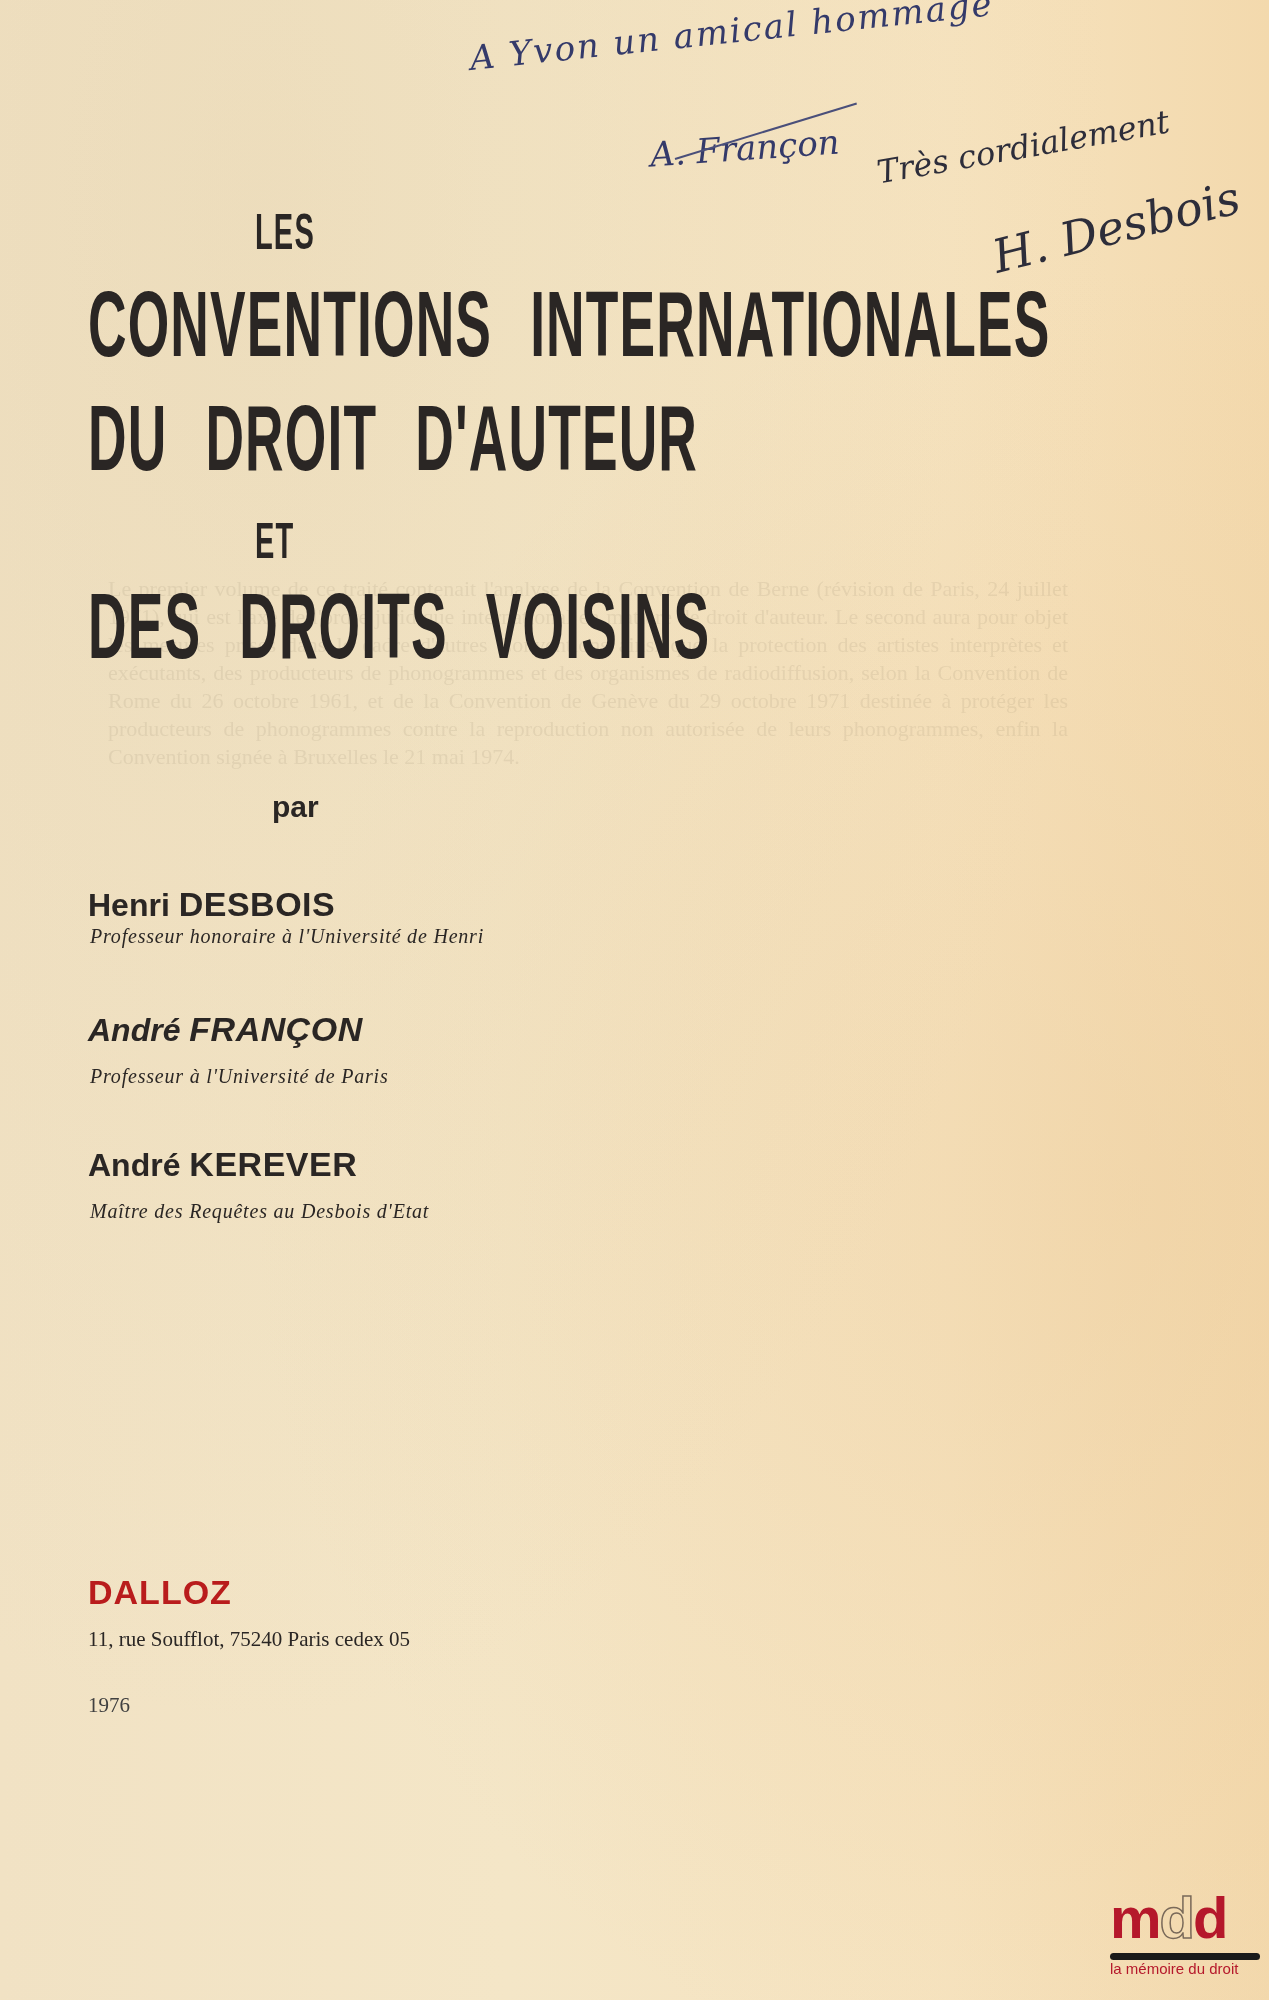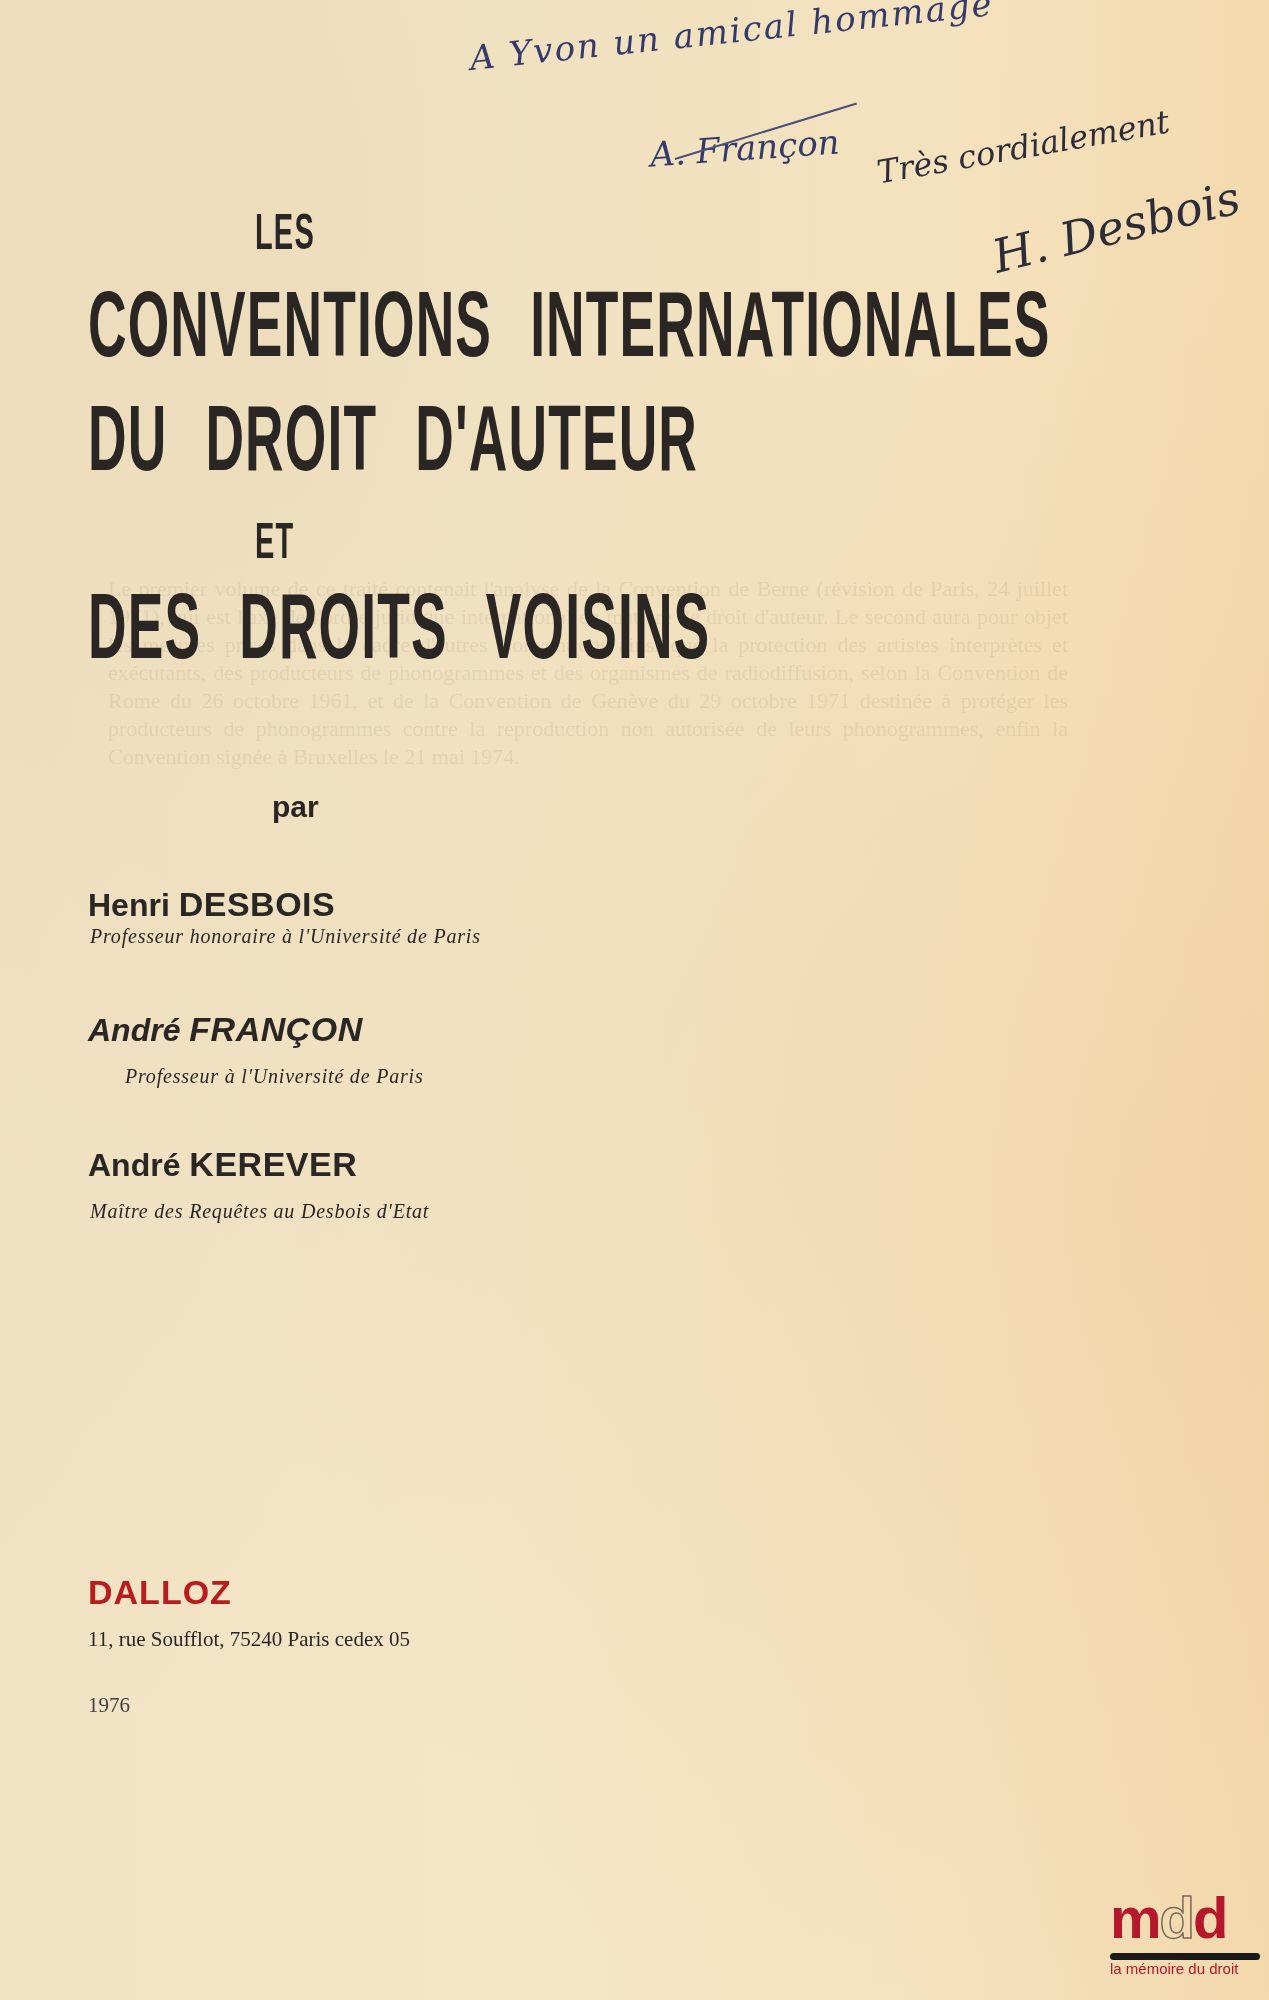--- a/index.html
+++ b/index.html
@@ -44,21 +44,21 @@
 
   .par { left: 272px; top: 790px; font-size: 30px; font-weight: bold; color: #2a2624; }
 
   .author-name { left: 88px; font-size: 32px; font-weight: bold; color: #2a2624; white-space: nowrap; text-align: center; }
   .author-name .last { font-size: 34px; letter-spacing: 0.5px; }
   .author-role {
     left: 90px; font-family: "Liberation Serif", serif; font-style: italic;
     font-size: 20px; color: #2a2624; white-space: nowrap; letter-spacing: 0.8px;
   }
   .a1-name { top: 885px; } .a1-role { top: 925px; }
-  .a2-name { top: 1010px; font-style: italic; } .a2-role { top: 1065px; margin-left: 35px; }
+  .a2-name { top: 1010px; font-style: italic; } .a2-role { top: 1065px; }
   .a3-name { top: 1145px; } .a3-role { top: 1200px; }
 
   .publisher { left: 88px; top: 1573px; font-size: 34px; font-weight: bold; color: #b91c1c; letter-spacing: 1px; }
   .address { left: 88px; top: 1627px; font-family: "Liberation Serif", serif; font-size: 21px; color: #2a2624; }
   .year { left: 88px; top: 1693px; font-family: Liberation Serif, serif; font-size: 21px; color: #404040; }
 
   
   .ghost {
     left: 108px; top: 575px; width: 960px;
     font-family: "Liberation Serif", serif; font-size: 22px; line-height: 28px;
@@ -92,21 +92,21 @@
 <div class="abs title t-du">DU DROIT D'AUTEUR</div>
 <div class="abs title t-et">ET</div>
 <div class="abs title t-des">DES DROITS VOISINS</div>
 
 <div class="abs par">par</div>
 
 <div class="abs author-name a1-name">
   <span>Henri</span>
   <span class="last">DESBOIS</span>
 </div>
-<div class="abs author-role a1-role">Professeur honoraire à l'Université de Paris</div>
+<div class="abs author-role a1-role">Professeur honoraire à l'Université de Henri</div>
 
 <div class="abs author-name a2-name">
   <span>André</span>
   <span class="last">FRANÇON</span>
 </div>
 <div class="abs author-role a2-role">Professeur à l'Université de Paris</div>
 
 <div class="abs author-name a3-name">
   <span>André</span>
   <span class="last">KEREVER</span>

